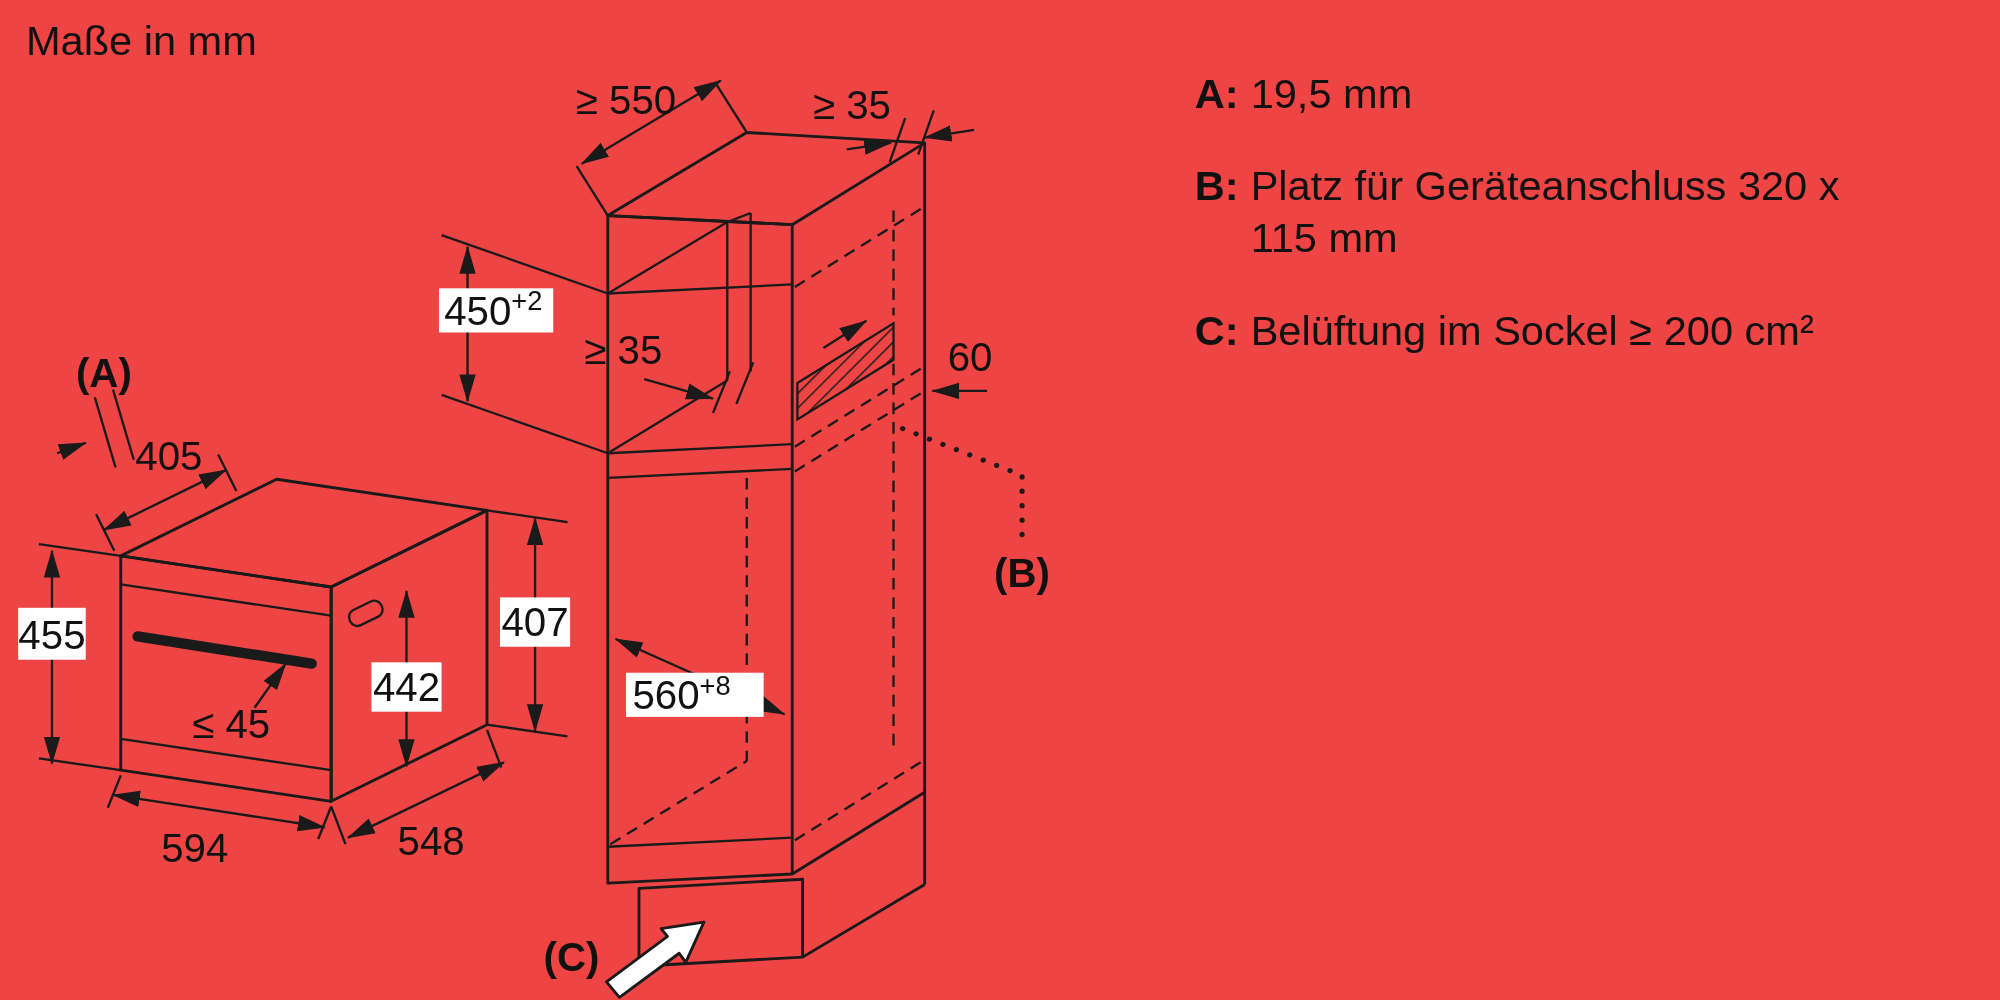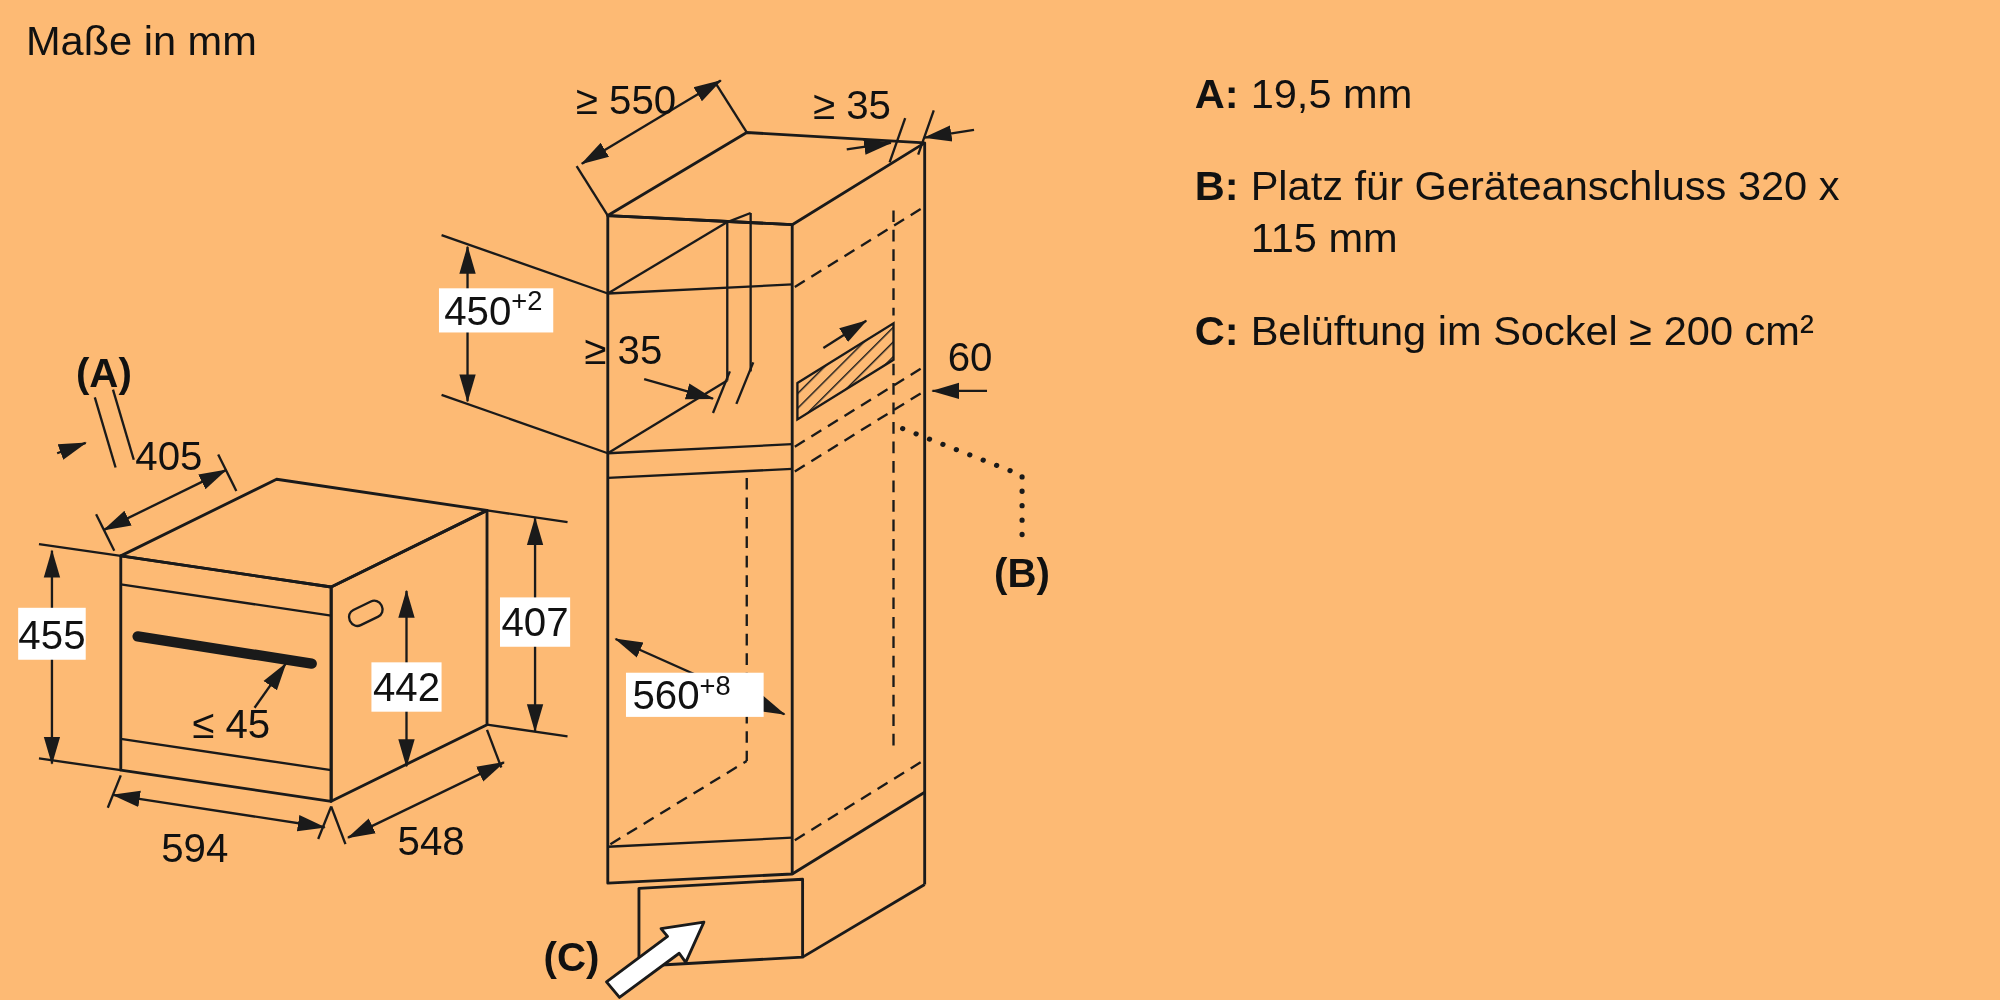--- a/index.html
+++ b/index.html
@@ -1,16 +1,16 @@
 <!DOCTYPE html>
 <html><head>
 <meta charset="utf-8">
 <style>
   html,body{margin:0;padding:0;background:#fff;}
-  .page{position:relative;width:2000px;height:1000px;background:#fdba74;overflow:hidden;}
+  .page{position:relative;width:2000px;height:1000px;background:#ef4444;overflow:hidden;}
   svg{display:block;}
   text{font-family:"Liberation Sans","DejaVu Sans",sans-serif;fill:#111;}
   .lbl{font-size:31px;}
   .big{font-size:32px;}
   .b{font-weight:bold;}
   .sup{font-size:21px;}
   .s{fill:none;stroke:#1a1a1a;stroke-width:2.2;stroke-linejoin:round;}
   .s1{fill:none;stroke:#1a1a1a;stroke-width:1.8;}
   .dim{fill:none;stroke:#1a1a1a;stroke-width:1.8;}
   .dash{fill:none;stroke:#1a1a1a;stroke-width:1.8;stroke-dasharray:9 6;}

